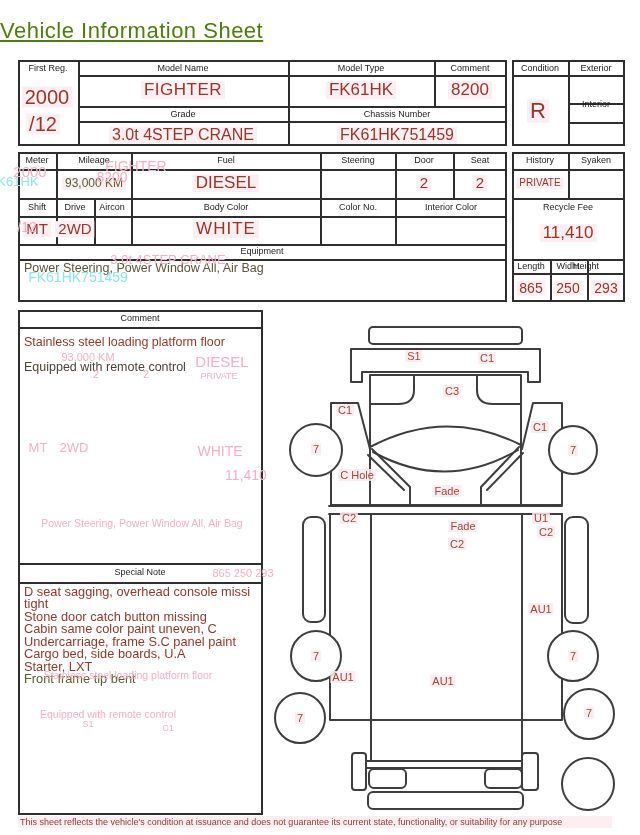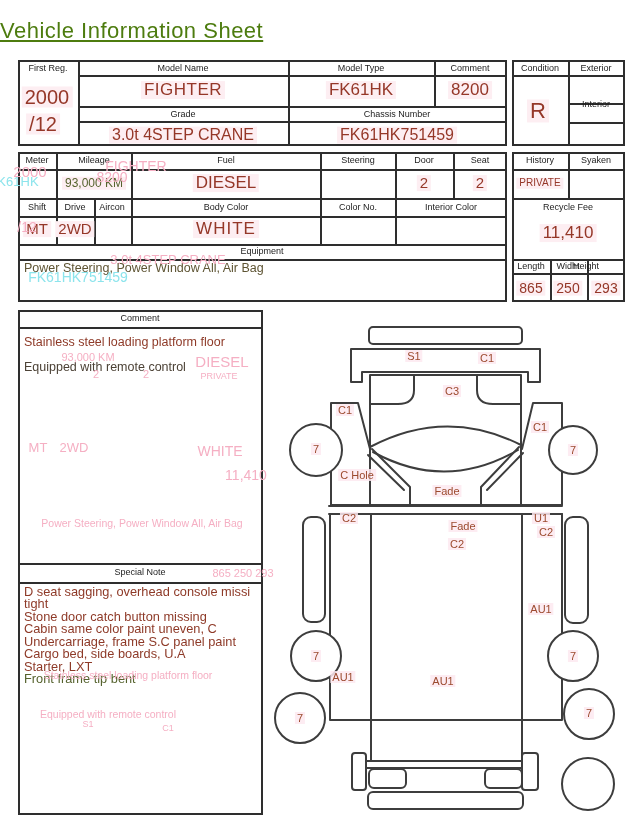--- a/index.html
+++ b/index.html
@@ -230,13 +230,14 @@
   <span class="dlabel" style="left:541px;top:518px">U1</span>
   <span class="dlabel" style="left:546px;top:532px">C2</span>
   <span class="dlabel" style="left:541px;top:609px">AU1</span>
   <span class="dlabel" style="left:343px;top:677px">AU1</span>
   <span class="dlabel" style="left:443px;top:681px">AU1</span>
   <span class="dlabel" style="left:316px;top:656px">7</span>
   <span class="dlabel" style="left:300px;top:718px">7</span>
   <span class="dlabel" style="left:573px;top:656px">7</span>
   <span class="dlabel" style="left:589px;top:713px">7</span>
 
+  <div class="footer">This sheet reflects the vehicle's condition at issuance and does not guarantee its current state, functionality, or suitability for any purpose</div>
 </div>
 
 </body></html>

